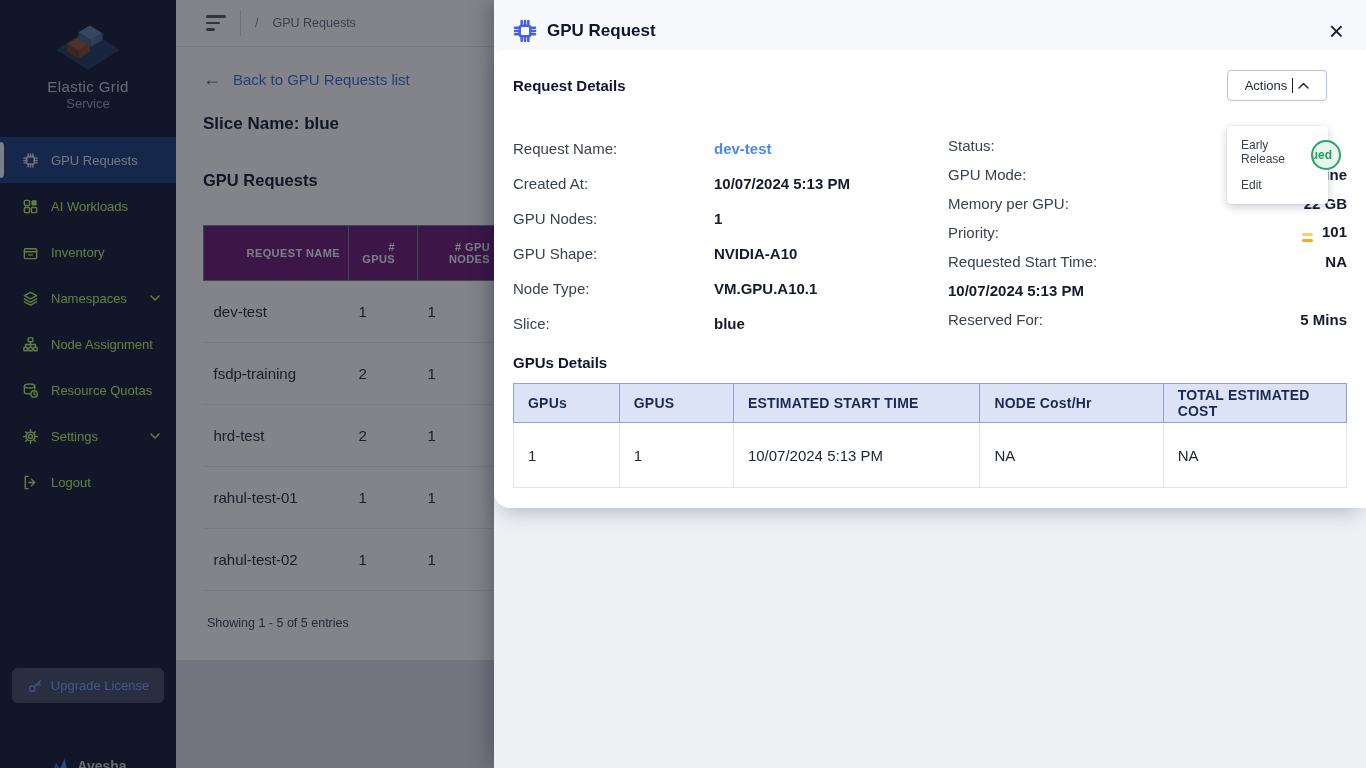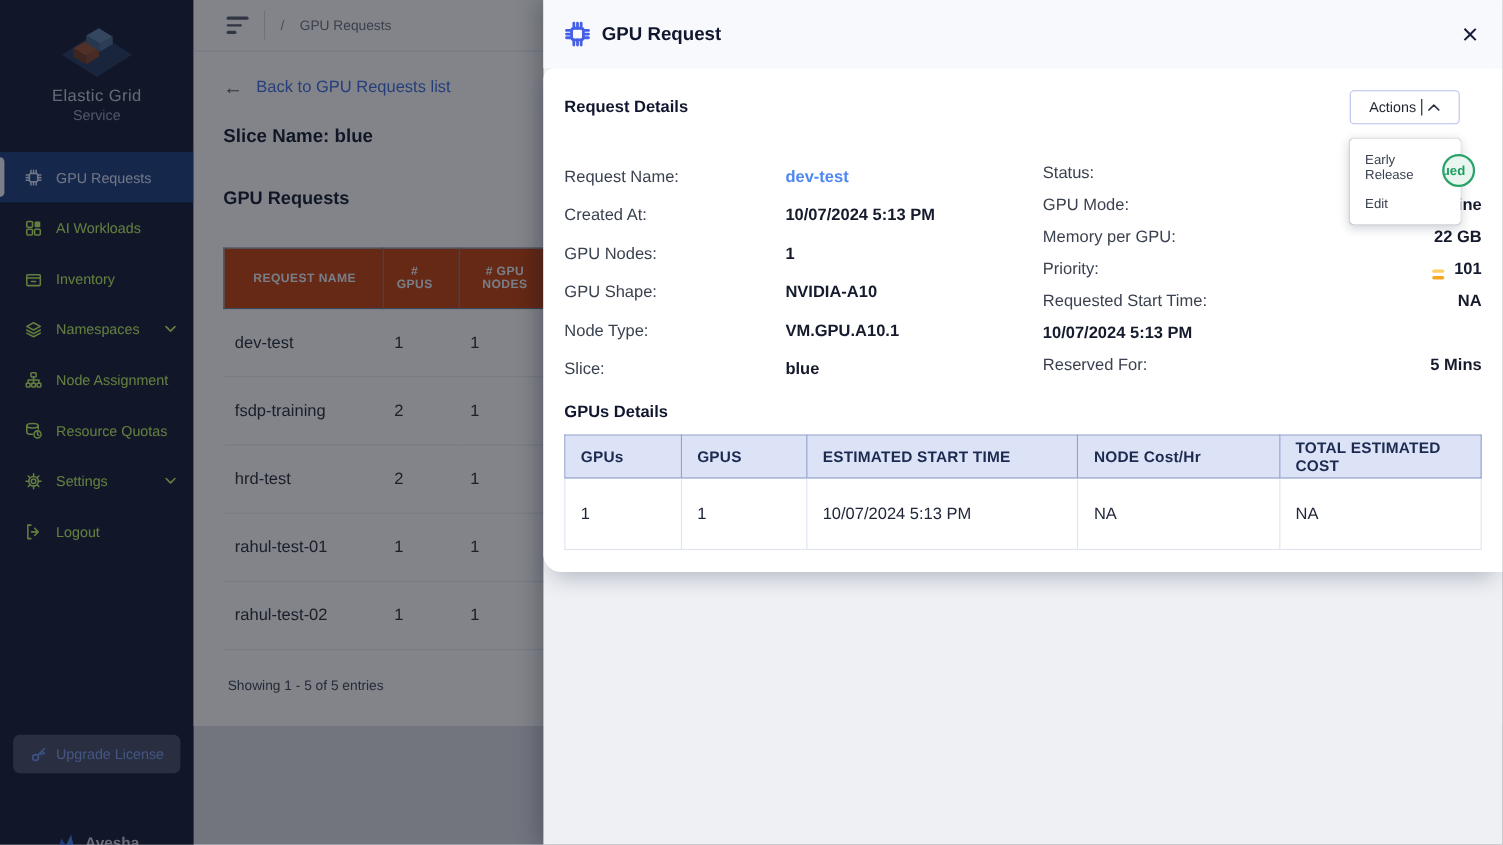--- a/index.html
+++ b/index.html
@@ -30,34 +30,34 @@
   .crumb-sep { color:#8b93a1; font-size:12.5px; }
   .crumb { color:#6a7180; font-size:12.5px; cursor:pointer; }
   .content-panel { position:absolute; top:47px; left:0; right:0; height:613px; background:#ffffff; }
   .back-row { margin:22px 0 0 27px; display:flex; align-items:center; gap:12px; }
   .back-arrow { font-size:18px; color:#51596b; }
   .back-link { font-size:15px; color:#3e6ddd; cursor:pointer; }
   .slice-title { margin:24px 0 0 27px; font-size:17px; color:#141b2d; font-weight:600; }
   .slice-title .slice-val { font-weight:800; }
   .page-heading { margin:37px 0 0 27px; font-size:16.5px; color:#141b2d; font-weight:700; }
   .bg-table { margin:35px 0 0 27px; width:645px; border-collapse:collapse; }
-  .bg-table th { background:#c2410c; color:#edf1f7; font-size:11px; font-weight:600; letter-spacing:.4px; text-align:center; vertical-align:middle; height:55px; padding:0 22px 0 10px; border:1px solid #707e94; }
+  .bg-table th { background:#701a75; color:#edf1f7; font-size:11px; font-weight:600; letter-spacing:.4px; text-align:right; vertical-align:middle; height:55px; padding:0 22px 0 10px; border:1px solid #707e94; }
   .bg-table th.first { padding-left:10px; padding-right:8px; }
   .bg-table td { background:#ffffff; height:62px; font-size:15px; color:#262c38; padding-left:10px; border-bottom:1px solid #e8eaee; }
   .showing { margin:25px 0 0 31px; font-size:12.5px; color:#3f4654; }
 
   
   .overlay { position:absolute; inset:0; background:rgba(16,20,30,0.52); z-index:5; }
 
   
   .drawer { position:absolute; left:494px; top:0; width:872px; height:768px; z-index:10; background:#eef0f4; box-shadow:-6px 0 18px rgba(10,15,30,.25); }
   .drawer-header { height:62px; background:#f8f9fc; display:flex; align-items:center; padding:0 22px 0 19px; }
   .drawer-title { font-size:17px; font-weight:700; color:#10162e; margin-left:10px; }
   .close-btn { margin-left:auto; background:none; border:none; font-size:26px; line-height:1; color:#161c38; cursor:pointer; font-family:inherit; }
-  .card { position:absolute; top:62px; left:0; right:0; height:458px; background:#ffffff; border-radius:10px 0 0 16px; box-shadow:0 12px 20px -8px rgba(25,35,65,.28); padding:0 19px; }
+  .card { position:absolute; top:50px; left:0; right:0; height:458px; background:#ffffff; border-radius:10px 0 0 16px; box-shadow:0 12px 20px -8px rgba(25,35,65,.28); padding:0 19px; }
   .card-head { display:flex; justify-content:space-between; align-items:center; padding-top:20px; }
   .section-title { font-size:15px; font-weight:700; color:#10162e; line-height:31px; }
   .actions-btn { width:100px; height:31px; margin-right:20px; background:#fff; border:1px solid #b6c1ea; border-radius:4px; display:flex; align-items:center; justify-content:center; gap:5px; font-size:13px; color:#1d2330; font-family:inherit; cursor:pointer; }
   .text-caret { width:1px; height:15px; background:#15181f; display:inline-block; }
   .fields { display:flex; margin-top:30px; }
   .col-left { width:435px; }
   .col-right { flex:1; }
   .frow { display:flex; align-items:center; }
   .col-left .frow { height:35px; }
   .col-right .frow { height:29px; }

